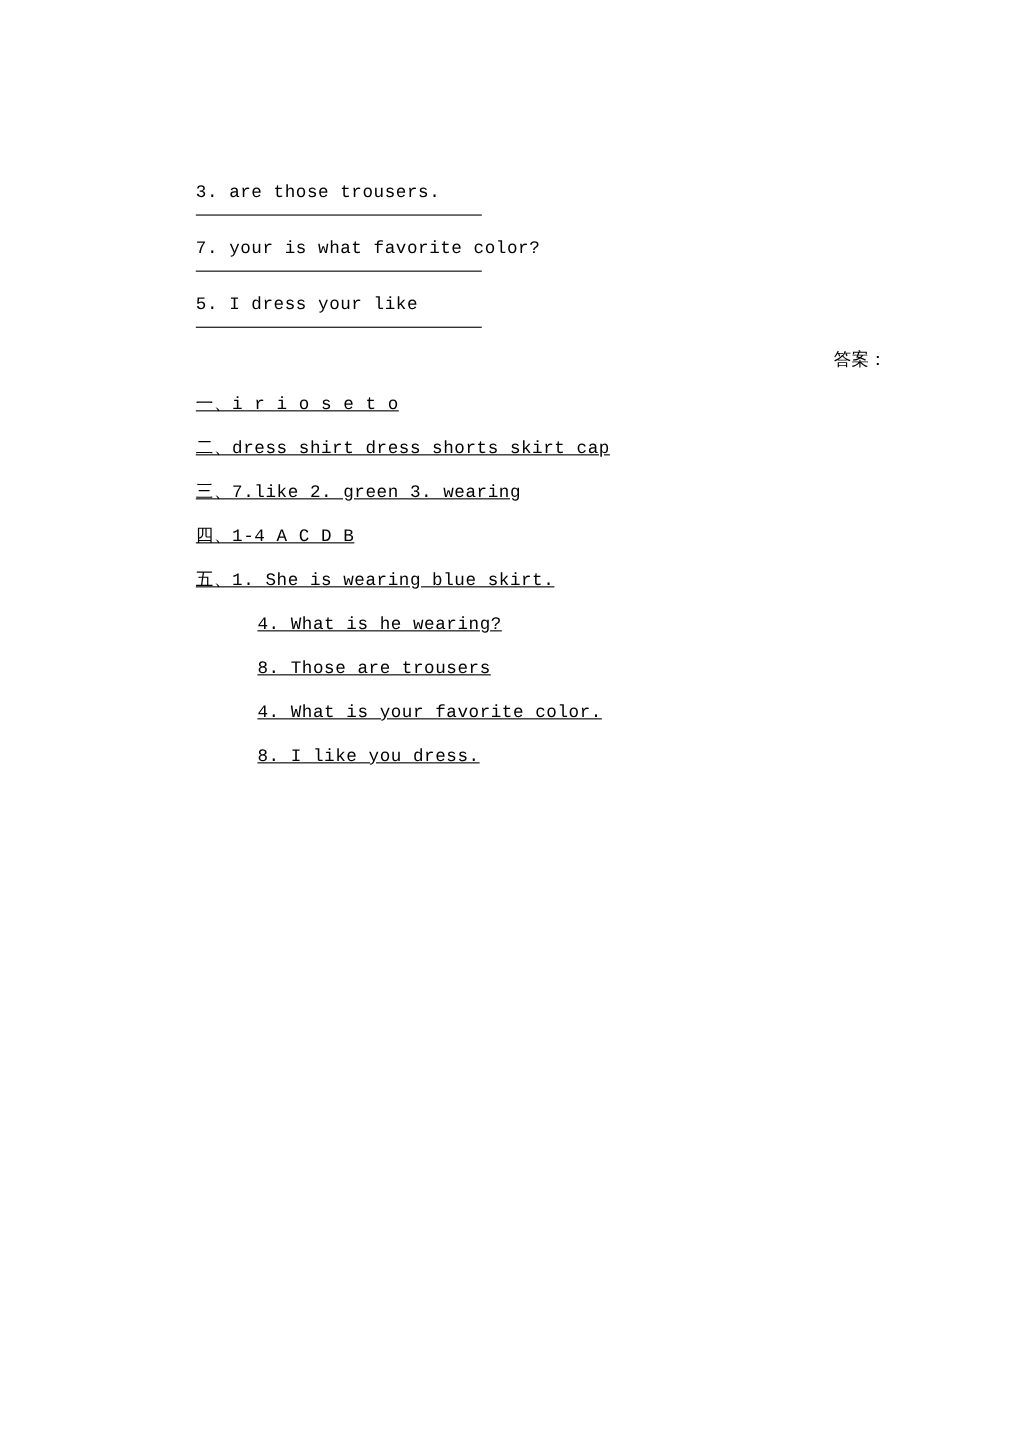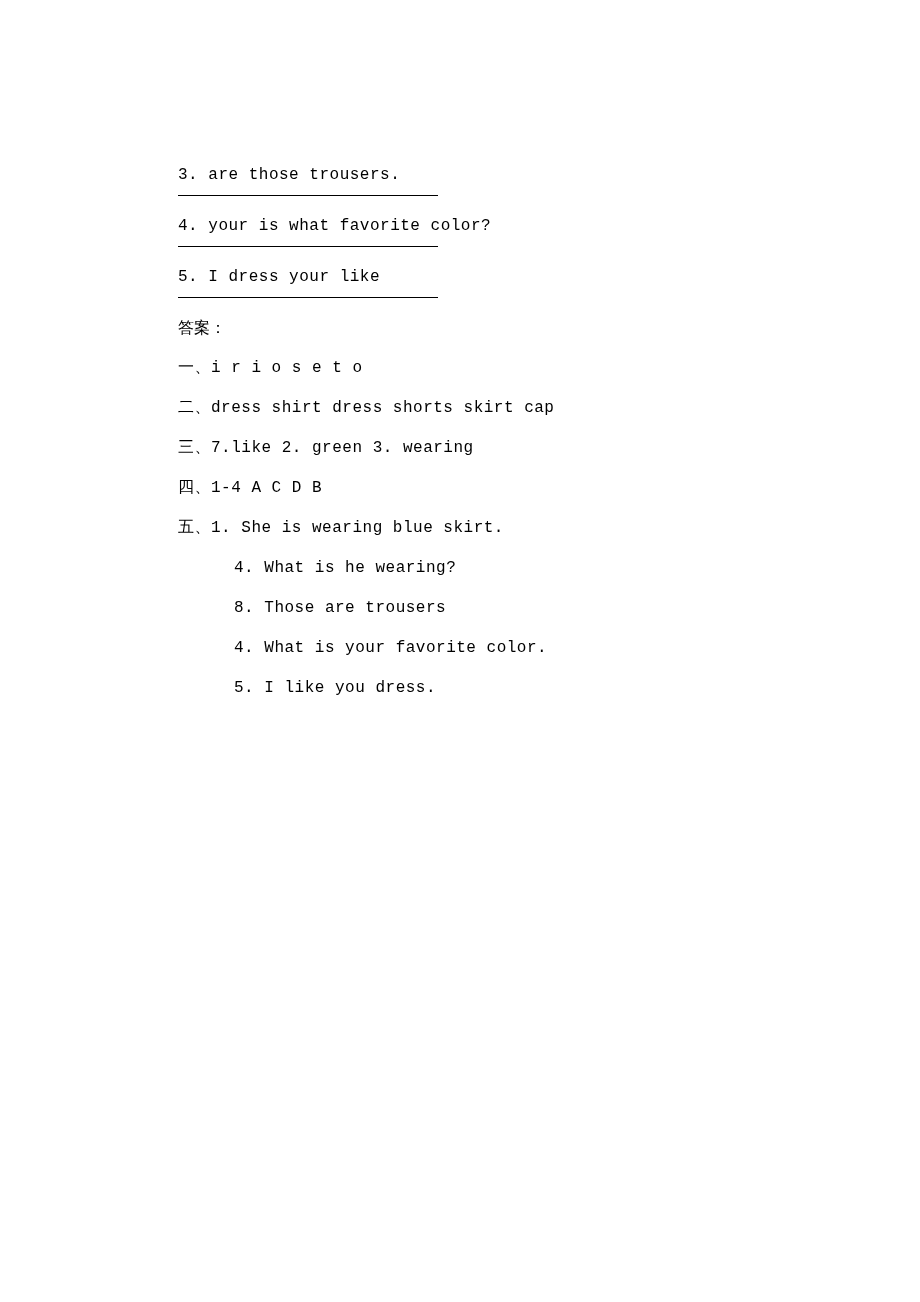--- a/index.html
+++ b/index.html
@@ -23,46 +23,48 @@
     .answer-line {
       margin-top: 6px;
       margin-bottom: 18px;
       height: 1px;
       border-bottom: 1px solid #000;
       width: 260px;
     }
     .answer-header {
       margin-top: 4px;
       margin-bottom: 4px;
+      text-align: right;
     }
     .answer-row {
       margin-bottom: 4px;
+      text-decoration: underline;
     }
     .indented {
       padding-left: 56px;
     }
     .mono {
       font-family: "Courier New", "SimSun", monospace;
       letter-spacing: 0.5px;
     }
   </style>
 </head>
 <body>
 
 <div class="question-item mono">3. are those trousers.</div>
 <div class="answer-line"></div>
 
-<div class="question-item mono">4. your is what favorite color?</div>
+<div class="question-item mono">7. your is what favorite color?</div>
 <div class="answer-line"></div>
 
 <div class="question-item mono">5. I dress your like</div>
 <div class="answer-line"></div>
 
 <div class="answer-header">答案：</div>
 <div class="answer-row mono">一、i r i o s e t o</div>
 <div class="answer-row mono">二、dress  shirt  dress  shorts  skirt  cap</div>
 <div class="answer-row mono">三、7.like  2. green  3. wearing</div>
 <div class="answer-row mono">四、1-4 A C D B</div>
 <div class="answer-row mono">五、1. She is wearing blue skirt.</div>
 <div class="answer-row mono indented">4. What is he wearing?</div>
 <div class="answer-row mono indented">8. Those are trousers</div>
 <div class="answer-row mono indented">4. What is your favorite color.</div>
-<div class="answer-row mono indented">5. I like you dress.</div>
+<div class="answer-row mono indented">8. I like you dress.</div>
 
 </body></html>

